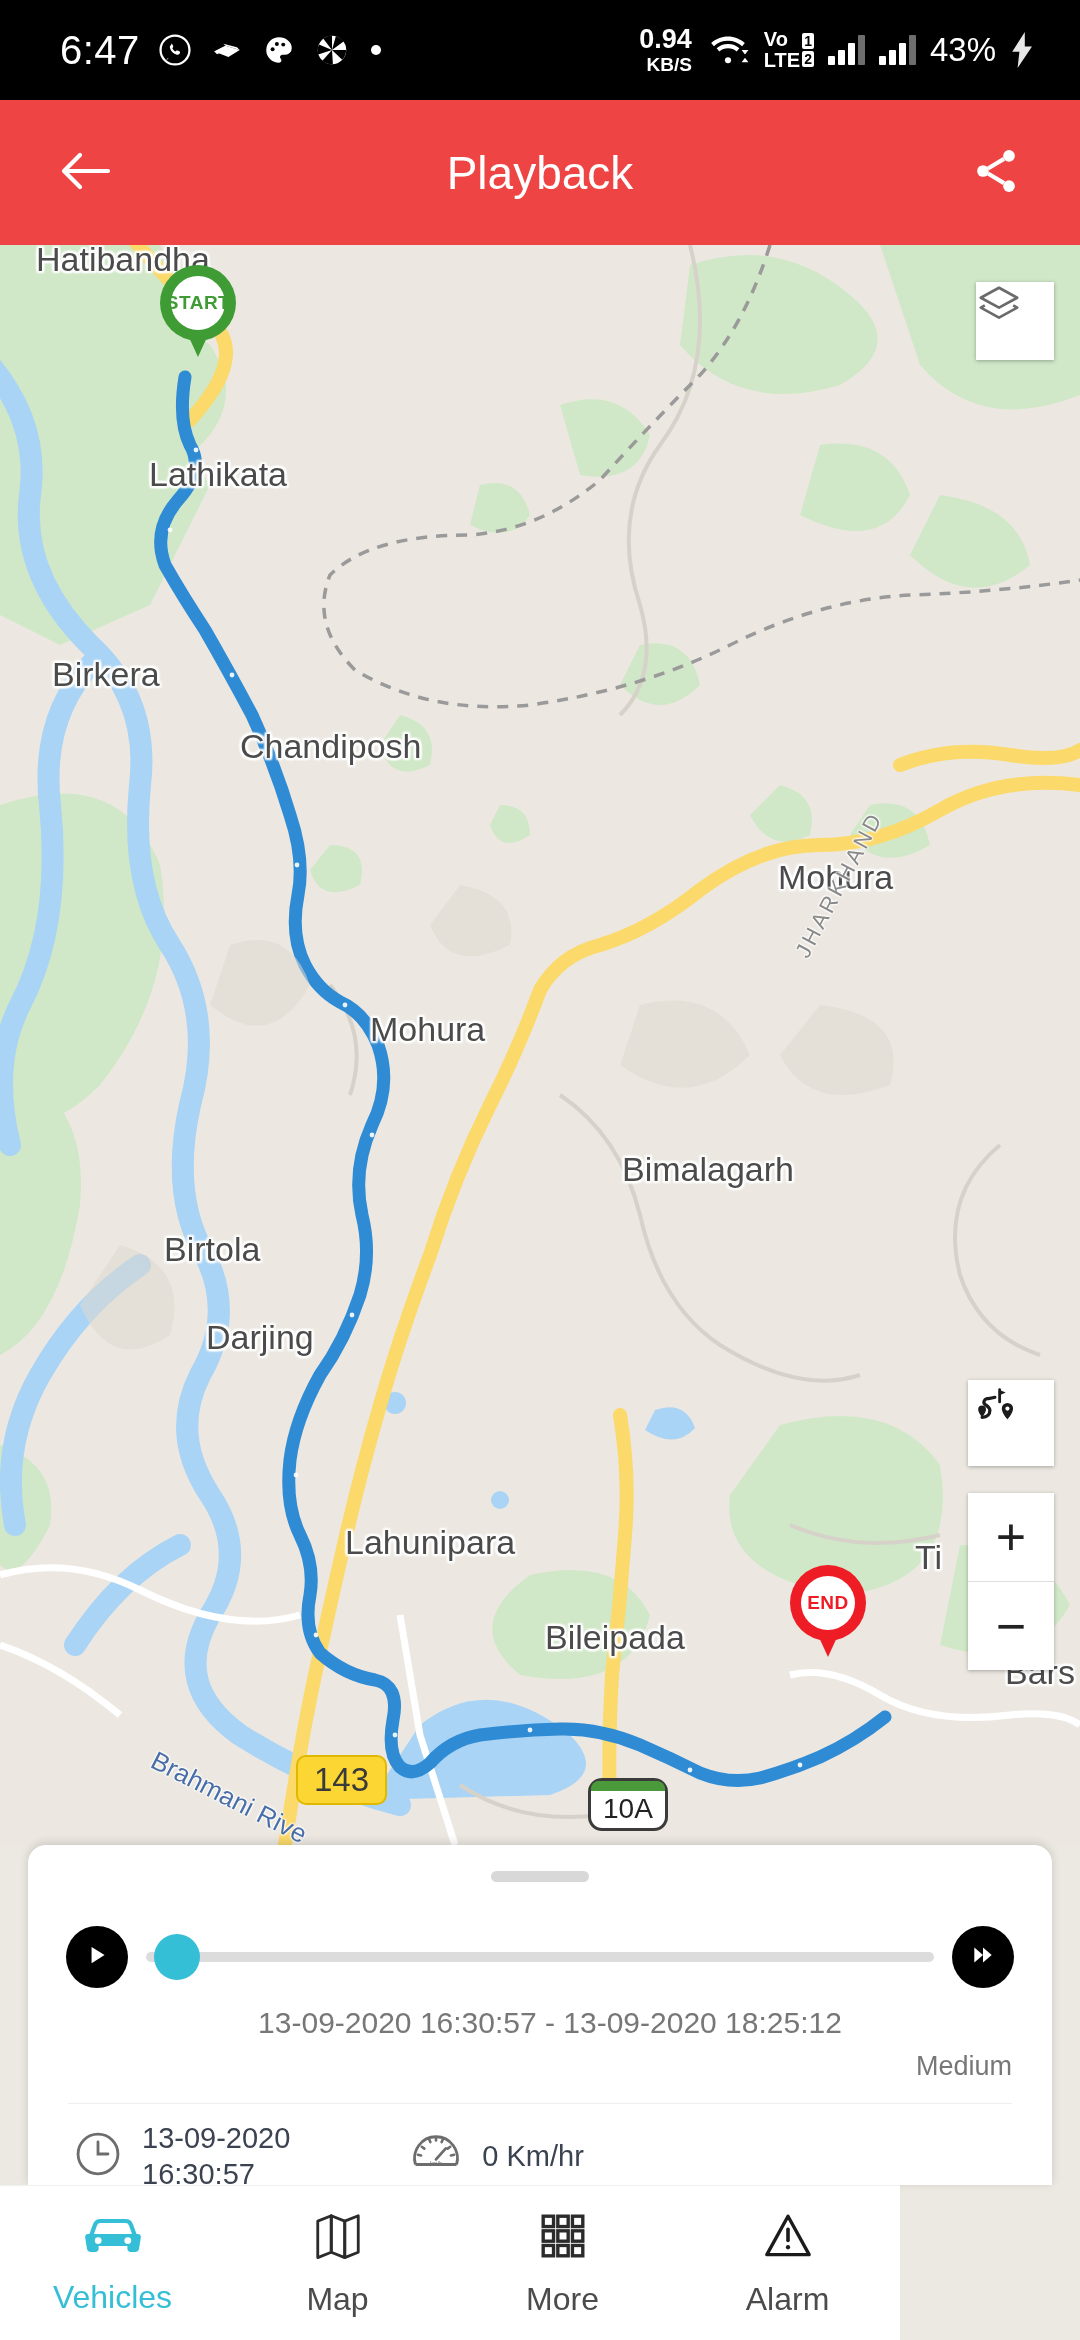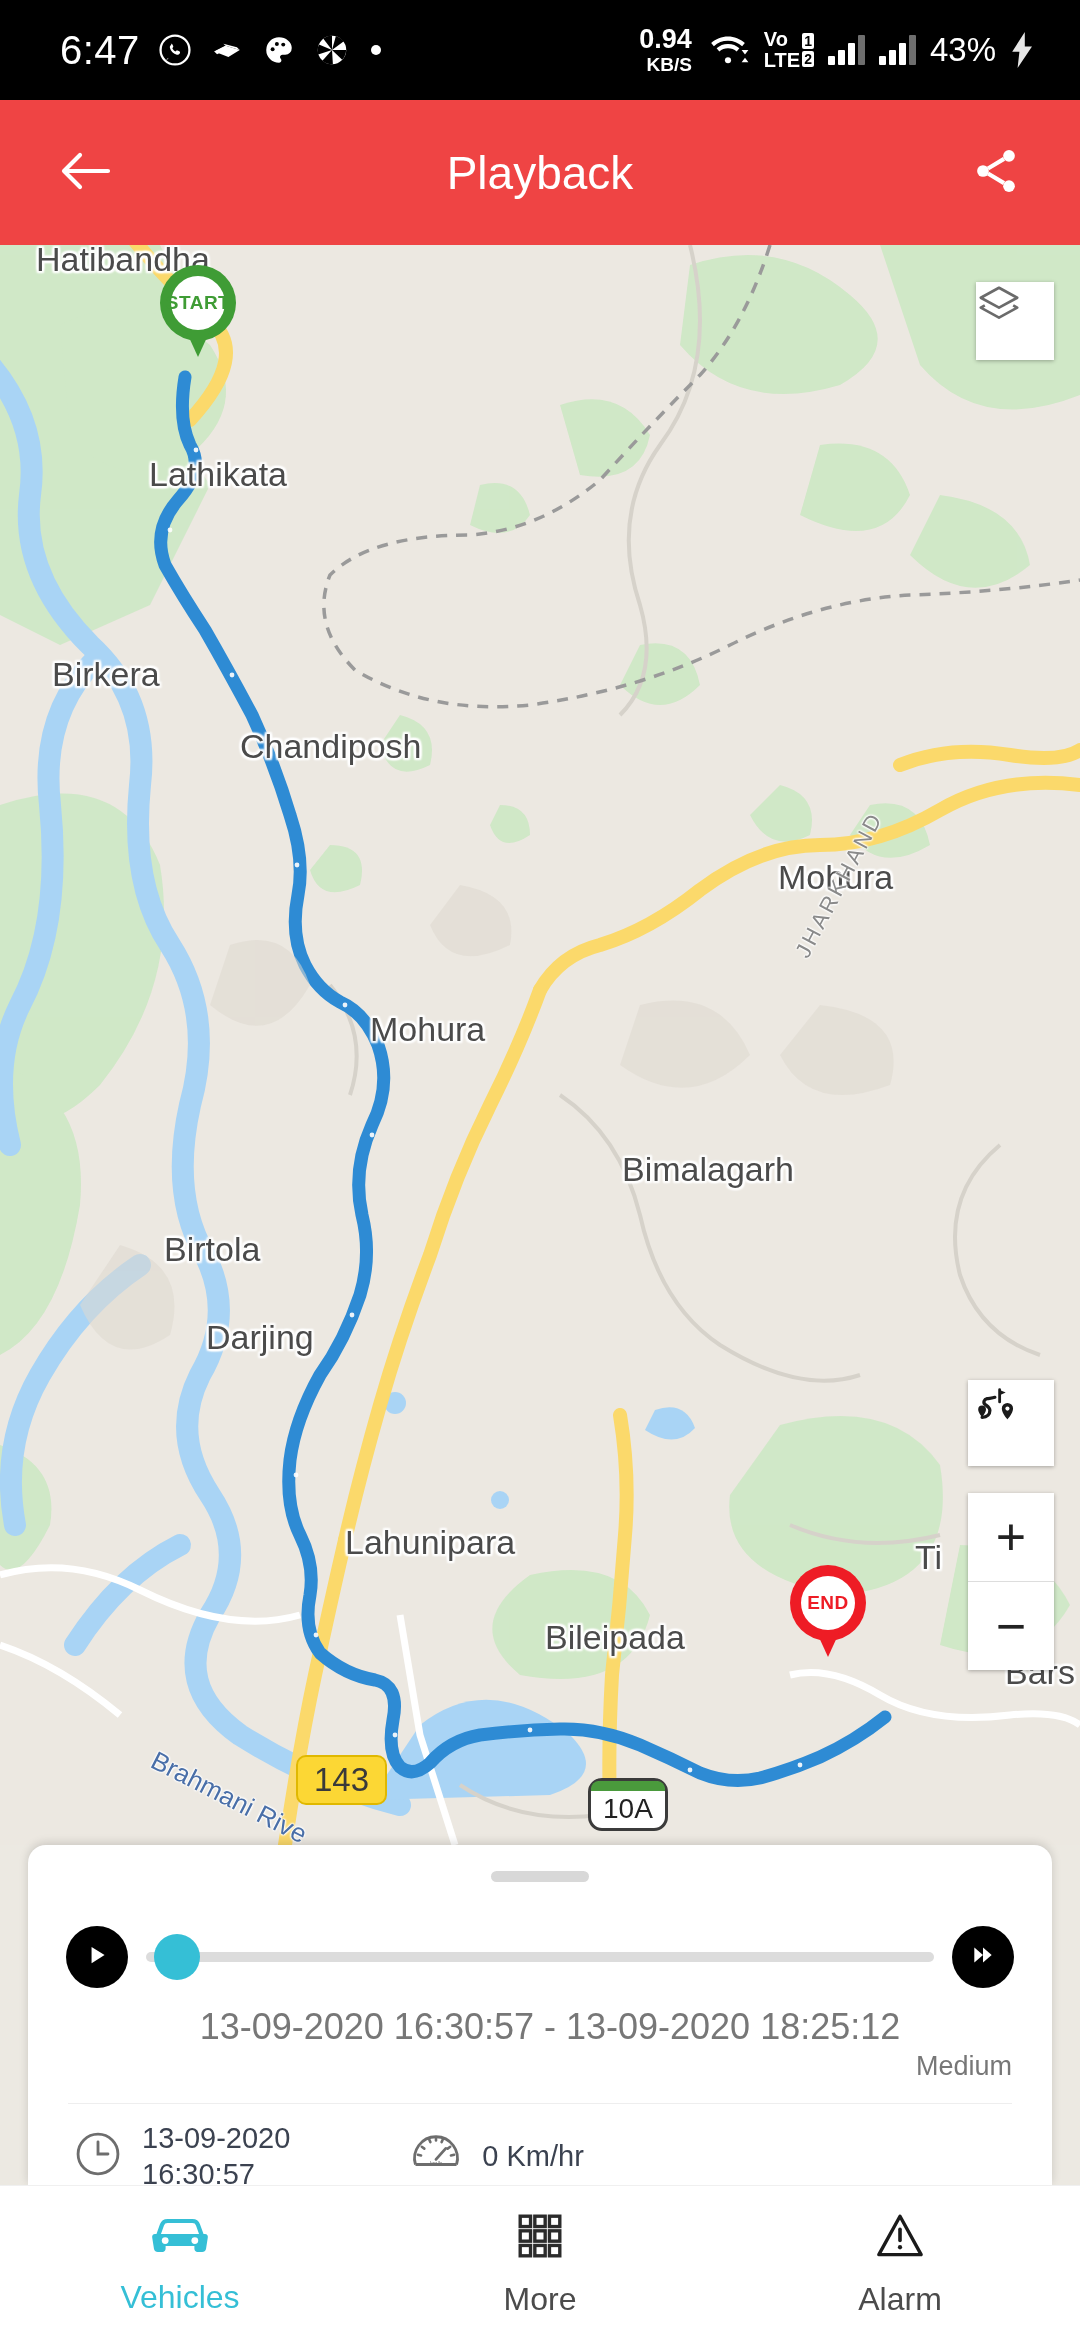--- a/index.html
+++ b/index.html
@@ -118,33 +118,33 @@
     background:#fff; border-radius:18px 18px 0 0; box-shadow:0 -2px 10px rgba(0,0,0,.15);
     z-index:20;
   }
   .grabber{ width:98px;height:11px;background:#d8d8d8;border-radius:6px;margin:26px auto 0; }
   .ctrl-row{ display:flex;align-items:center;padding:0 38px;margin-top:44px; }
   .circ-btn{ width:62px;height:62px;border-radius:50%;background:#000;
     display:flex;align-items:center;justify-content:center;flex:0 0 auto; }
   .slider{ flex:1 1 auto;margin:0 18px;position:relative;height:62px;display:flex;align-items:center; }
   .track{ width:100%;height:10px;background:#dcdcdc;border-radius:5px; }
   .thumb{ position:absolute;left:8px;width:46px;height:46px;border-radius:50%;background:#35bfd6; }
-  .range-line{ text-align:center;font-size:36px;color:#777;margin-top:18px;padding-left:20px; }
+  .range-line{ text-align:center;font-size:30px;color:#777;margin-top:18px;padding-left:20px; }
   .speed-lbl{ position:absolute;right:40px;top:206px;font-size:27px;color:#777; }
   .divider{ position:absolute;left:40px;right:40px;top:258px;height:1px;background:#eee; }
   .stats{ position:absolute;left:0;right:0;top:275px;display:flex;align-items:center;
     padding:0 44px; }
   .stat{ display:flex;align-items:center;gap:18px;flex:0 0 auto; }
   .stat .val{ font-size:29px;color:#3b4250;line-height:1.25;font-weight:400; }
   .stat.s2{ margin-left:118px; }
   .stat.s3{ margin-left:104px; }
 
   
   .navbar{
-    position:absolute;left:0;bottom:0;width:1080px;height:155px;background:#fff;
+    position:absolute;left:0;bottom:0;width:900px;height:155px;background:#fff;
     display:flex;z-index:25;border-top:1px solid #f0f0f0;
   }
   .navitem{ flex:1 1 0;display:flex;flex-direction:column;align-items:center;
     justify-content:center;gap:14px; }
   .navitem .nlbl{ font-size:32px;color:#4b4b4b; }
   .navitem.active .nlbl{ color:#35bfd6; }
 </style>
 </head>
 <body>
 
@@ -515,20 +515,30 @@
       <svg width="64" height="50" viewBox="0 0 32 24">
         <path d="M5 12 7 6.4C7.4 5.2 8.5 4.5 9.8 4.5h12.4c1.3 0 2.4.7 2.8 1.9L27 12" fill="none" stroke="#35bfd6" stroke-width="2.1" stroke-linecap="round"></path>
         <path d="M3.5 11h25c1 0 1.6.9 1.4 1.8L29 18.5c-.2.9-1 1.5-1.9 1.5h-2.3c-.9 0-1.6-.7-1.6-1.6V17H8.8v1.4c0 .9-.7 1.6-1.6 1.6H4.9c-.9 0-1.7-.6-1.9-1.5L2.1 12.8C1.9 11.9 2.5 11 3.5 11z" fill="#35bfd6"></path>
         <circle cx="8.6" cy="14.3" r="1.7" fill="#fff"></circle>
           <circle cx="23.4" cy="14.3" r="1.7" fill="#fff"></circle>
       </svg>
     </span>
     <span class="nlbl">Vehicles</span>
   </div>
 
+  <div class="navitem">
+    <span>
+      <svg width="56" height="54" viewBox="0 0 24 24">
+        <path d="M3 5.4 9 3v16.2L3 21.6z" fill="none" stroke="#2b2b2b" stroke-width="1.25" stroke-linejoin="round"></path>
+        <path d="M9 3l6 2.4v16.2L9 19.2z" fill="none" stroke="#2b2b2b" stroke-width="1.25" stroke-linejoin="round"></path>
+        <path d="M15 5.4 21 3v16.2l-6 2.4z" fill="none" stroke="#2b2b2b" stroke-width="1.25" stroke-linejoin="round"></path>
+      </svg>
+    </span>
+    <span class="nlbl">Map</span>
+  </div>
 
   <div class="navitem">
     <span>
       <svg width="58" height="54" viewBox="0 0 24 24">
         <g fill="none" stroke="#2b2b2b" stroke-width="1.5">
           <rect x="3.2" y="3.2" width="4.6" height="4.6"></rect>
             <rect x="9.7" y="3.2" width="4.6" height="4.6"></rect>
             <rect x="16.2" y="3.2" width="4.6" height="4.6"></rect>
           <rect x="3.2" y="9.7" width="4.6" height="4.6"></rect>
             <rect x="9.7" y="9.7" width="4.6" height="4.6"></rect>

